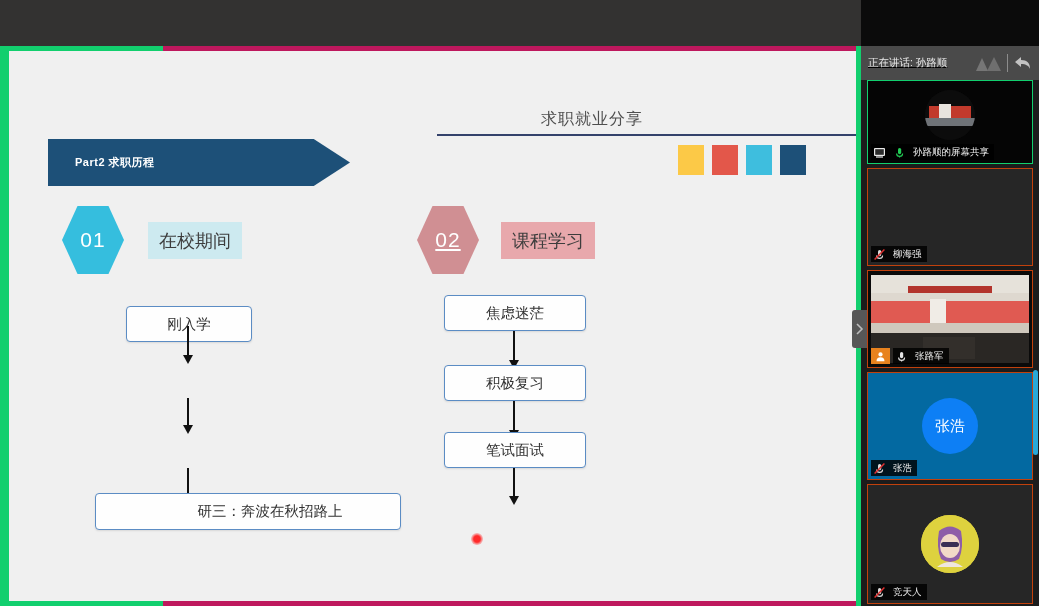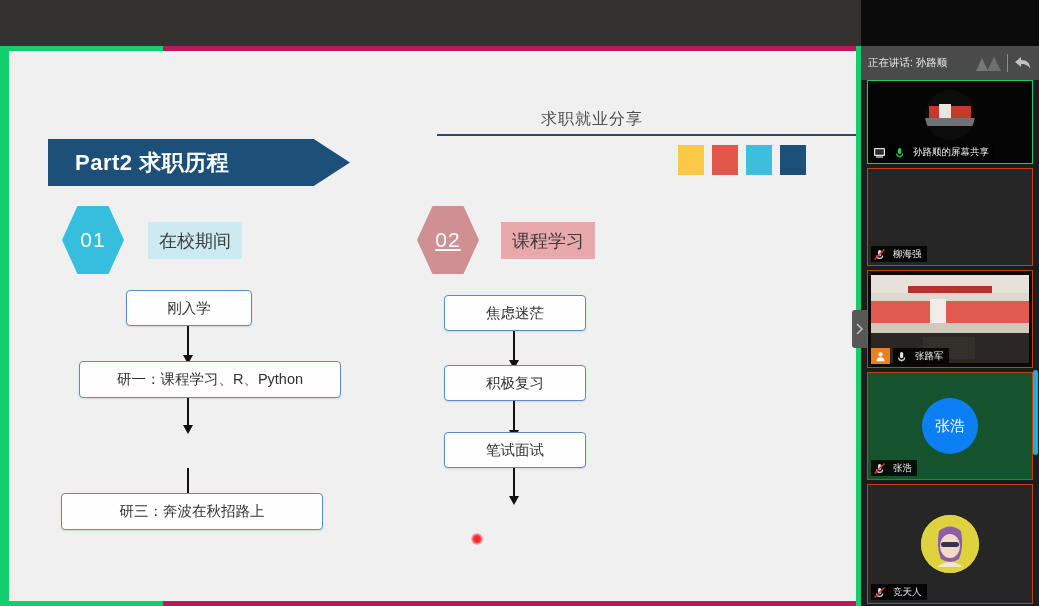--- a/index.html
+++ b/index.html
@@ -37,21 +37,21 @@
   .sq{width:26px;height:30px;}
 
   
   .part-banner{
     position:absolute;left:39px;top:88px;width:302px;height:47px;
     background:#1d5078;color:#fff;
     display:flex;align-items:center;
     clip-path:polygon(0 0, 88% 0, 100% 50%, 88% 100%, 0 100%);
   }
   .part-banner .txt{
-    font-size:22px;font-weight:bold;padding-left:27px;letter-spacing:.5px;white-space:nowrap;
+    font-size:11px;font-weight:bold;padding-left:27px;letter-spacing:.5px;white-space:nowrap;
   }
 
   
   .hex{
     position:absolute;width:62px;height:68px;
     display:flex;align-items:center;justify-content:center;
     clip-path:polygon(25% 0%, 75% 0%, 100% 50%, 75% 100%, 25% 100%, 0% 50%);
     color:#fff;font-size:21px;letter-spacing:1px;
   }
   .hex.one{left:53px;top:155px;background:#35bede;}
@@ -82,21 +82,21 @@
   .laser{
     position:absolute;left:462px;top:482px;width:12px;height:12px;border-radius:50%;
     background:radial-gradient(circle,#ff2a2a 0%,#ff2a2a 38%,rgba(255,60,60,.45) 60%,rgba(255,90,90,0) 100%);
   }
 
   
   .rpanel{position:absolute;left:861px;top:0;width:178px;height:606px;background:#1c1c1c;}
   .rpanel-top{position:absolute;left:0;top:0;width:178px;height:46px;background:#0b0b0b;}
   .speakbar{
     position:absolute;left:0;top:46px;width:178px;height:34px;background:#4a4a4a;
-    display:flex;align-items:center;
+    display:flex;align-items:center;text-decoration:underline;
   }
   .speaktxt{font-size:10.5px;color:#e8e8e8;padding-left:7px;white-space:nowrap;flex:1;}
   .mountain{width:26px;height:18px;opacity:.55;}
   .vsep{width:1px;height:18px;background:#8c8c8c;margin:0 6px;}
   .reply{width:18px;height:18px;margin-right:7px;opacity:.85;}
 
   .tiles{position:absolute;left:0;top:80px;width:178px;height:526px;background:#1c1c1c;}
   .tile{position:absolute;left:6px;width:164px;background:#2b2b2b;border:1px solid #c2410c;overflow:hidden;}
   .tile.active{border:1.5px solid #12cf6e;}
   .namebadge{
@@ -153,26 +153,25 @@
 
       <div class="part-banner">
         <div class="txt">Part2 求职历程</div>
       </div>
 
       <div class="hex one">
         <span>01</span>
       </div>
       <div class="hexlabel one">在校期间</div>
 
-      <div class="fbox" style="left:117px;top:239px;width:124px;height:34px;">刚入学</div>
+      <div class="fbox" style="left:117px;top:255px;width:124px;height:34px;">刚入学</div>
       <div class="arrow" style="left:178px;top:275px;height:30px;"></div>
-      <div class="fbox" style="left:70px;top:310px;width:260px;height:35px;">研一：课程学习、R、Python</div>
       <div class="arrow" style="left:178px;top:347px;height:28px;"></div>
       <div class="arrow" style="left:178px;top:417px;height:26px;"></div>
-      <div class="fbox" style="left:52px;top:442px;width:260px;height:35px;">研三：奔波在秋招路上</div>
+      <div class="fbox" style="left:86px;top:442px;width:260px;height:35px;padding-left:44px;">研三：奔波在秋招路上</div>
 
       <div class="hex two">
         <span>02</span>
       </div>
       <div class="hexlabel two">课程学习</div>
 
       <div class="fbox" style="left:435px;top:244px;width:140px;height:34px;">焦虑迷茫</div>
       <div class="arrow" style="left:504px;top:280px;height:30px;"></div>
       <div class="fbox" style="left:435px;top:314px;width:140px;height:34px;">积极复习</div>
       <div class="arrow" style="left:504px;top:350px;height:30px;"></div>
@@ -257,21 +256,21 @@
         <div class="namebadge" style="left:25px;">
           <svg class="ic" viewBox="0 0 13 13">
             <rect x="5" y="2" width="3.2" height="6.2" rx="1.6" fill="#e4e4e4"></rect>
             <path d="M3.6 7.4 a3 3 0 0 0 6 0" stroke="#e4e4e4" stroke-width="1.1" fill="none"></path>
             <path d="M6.6 10.2 L6.6 11.6" stroke="#e4e4e4" stroke-width="1.1"></path>
           </svg>
           <span class="nm">张路军</span>
         </div>
       </div>
 
-      <div class="tile" style="top:292px;height:106px;background:#14532d;">
+      <div class="tile" style="top:292px;height:106px;background:#0369a1;">
         <div class="avatar-circle" style="width:56px;height:56px;background:#0d7ff5;">
           <span>张浩</span>
         </div>
         <div class="namebadge">
           <svg class="ic" viewBox="0 0 13 13">
             <rect x="5" y="2" width="3.2" height="6.2" rx="1.6" fill="#dcdcdc"></rect>
             <path d="M3.6 7.4 a3 3 0 0 0 6 0" stroke="#dcdcdc" stroke-width="1.1" fill="none"></path>
             <path d="M1.6 11.6 L11.4 1.4" stroke="#e03030" stroke-width="1.5"></path>
           </svg>
           <span class="nm">张浩</span>

